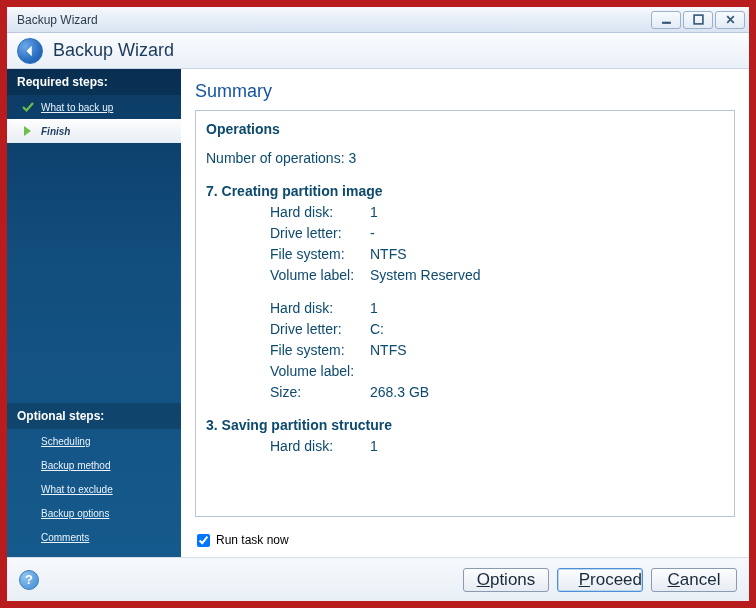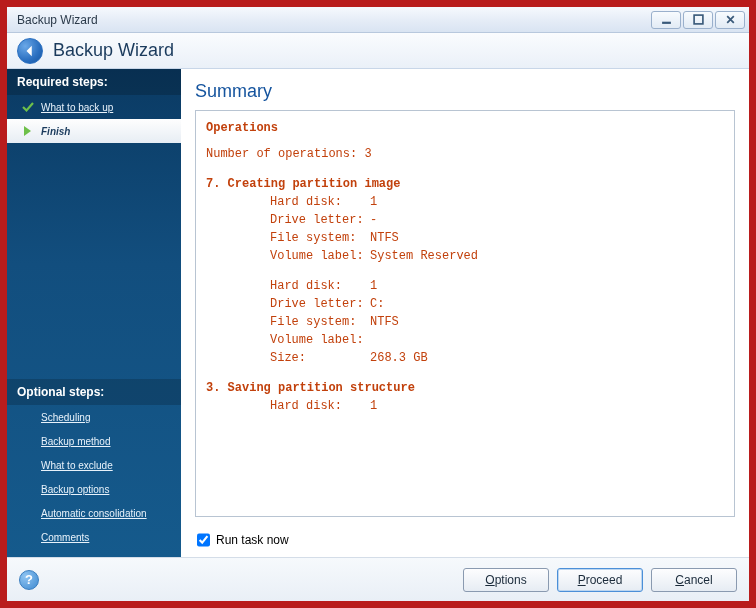--- a/index.html
+++ b/index.html
@@ -96,35 +96,34 @@
   color: #15549e;
   font-size: 18px;
   font-weight: normal;
   margin-bottom: 8px;
 }
 .summary-box {
   flex: 1;
   border: 1px solid #b8c4d2;
   padding: 8px 10px;
   overflow: auto;
-  font-size: 12px;
-  color: #c2410c;
+  font-size: 14px;
+  color: #0c4a6e;
   line-height: 1.5;
-  font-family: Liberation Mono, monospace;
 }
 .op-head { font-weight: bold; margin-bottom: 8px; }
 .op-count { margin-bottom: 12px; }
 .op-block { margin-bottom: 12px; }
 .op-title { font-weight: bold; }
 .op-row { padding-left: 24px; }
 .op-row .k { display: inline-block; width: 100px; margin-left: 40px; }
 .op-row .v { display: inline-block; }
 .check-row {
   margin-top: 16px;
-  display: flex; 
+  display: flex; align-items: center;
   padding-left: 2px;
 }
 .check-row input { margin-right: 6px; }
 .footer {
   height: 44px;
   border-top: 1px solid #d4dde8;
   background: linear-gradient(#f6f9fc, #e9eff6);
   display: flex; align-items: center;
   padding: 0 12px;
 }
@@ -137,27 +136,28 @@
   color: #fff; font-weight: bold; font-size: 13px;
   cursor: pointer;
 }
 .footer-spacer { flex: 1; }
 .footer-btn {
   min-width: 86px; height: 24px;
   margin-left: 8px;
   border: 1px solid #8a9ab0;
   border-radius: 3px;
   background: linear-gradient(#fdfdfe, #e6ecf3);
-  font-size: 12px;
+  font-size: 17px;
   color: #1a2a3a;
   cursor: pointer;
 }
 .footer-btn.default {
   border-color: #4b8fd8;
   box-shadow: 0 0 0 1px #bcd6f0 inset;
+  text-align: right;
 }
 .footer-btn .acc { text-decoration: underline; }
 .check-ico { fill: #6ec04a; }
 .arrow-ico { fill: #6ec04a; }
 </style>
 </head>
 <body>
 
 <div class="window">
 
@@ -222,24 +222,20 @@
             <span class="ico"></span>
             <span class="lbl">Backup method</span>
           </div>
           <div class="opt">
             <span class="ico"></span>
             <span class="lbl">What to exclude</span>
           </div>
           <div class="opt">
             <span class="ico"></span>
             <span class="lbl">Backup options</span>
-          </div>
-          <div class="opt">
-            <span class="ico"></span>
-            <span class="lbl">Automatic consolidation</span>
           </div>
           <div class="opt">
             <span class="ico"></span>
             <span class="lbl">Comments</span>
           </div>
         </div>
     </div>
 
     <div class="main">
       <div class="summary-title">Summary</div>

